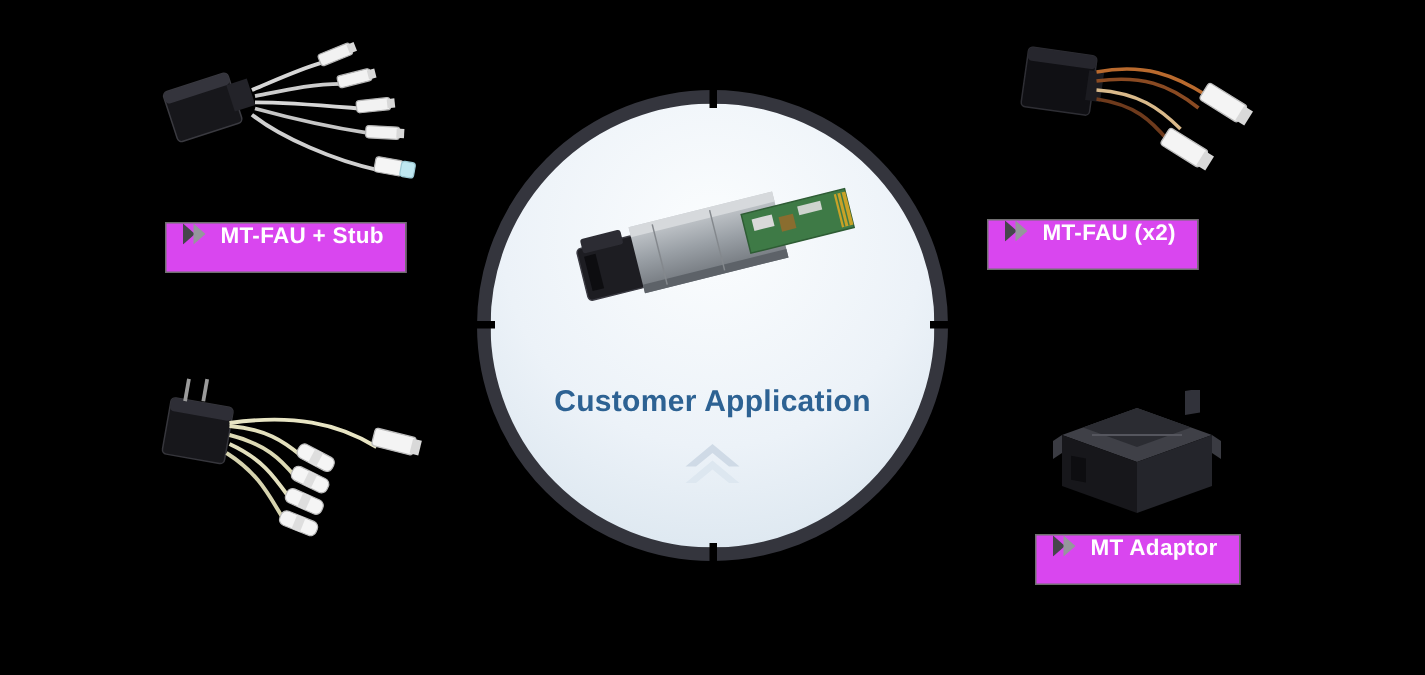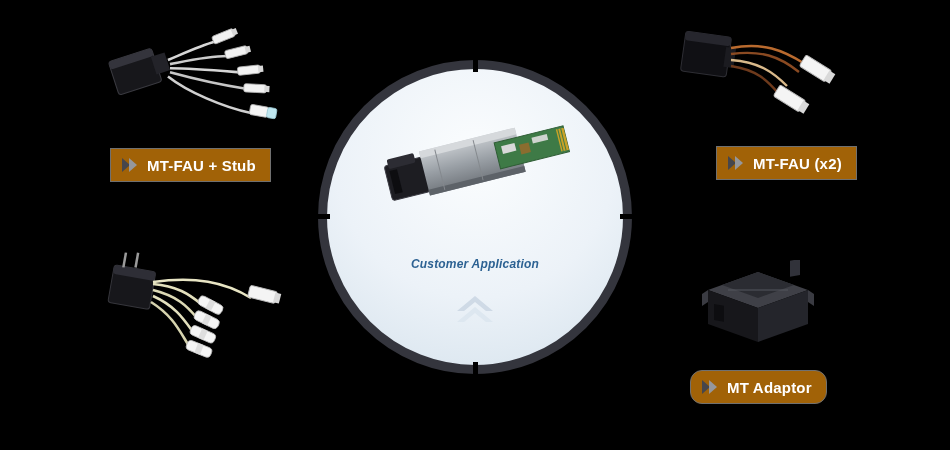--- a/index.html
+++ b/index.html
@@ -15,35 +15,35 @@
   }
   .ring-notch { position:absolute; background:#000; }
   .notch-top    { left:473px; top:58px;  width:5px;  height:14px; }
   .notch-bottom { left:473px; top:362px; width:5px;  height:14px; }
   .notch-left   { left:316px; top:214px; width:14px; height:5px; }
   .notch-right  { left:620px; top:214px; width:14px; height:5px; }
 
   .module-wrap { position:absolute; left:50%; top:24px; transform:translateX(-50%); width:212px; height:130px; }
   .center-label {
     position:absolute; left:0; top:188px; width:100%; text-align:center;
-    color:#2d6293; font-size:12px; font-weight:bold; letter-spacing:0.2px;font-style:italic;
+    color:#2d6293; font-size:20px; font-weight:bold; letter-spacing:0.2px;
   }
   .center-arrow { position:absolute; left:50%; top:226px; transform:translateX(-50%); width:46px; height:28px; }
 
   
   .label-box {
-    position:absolute; display:flex; align-items:center; gap:8px;
-    background:#a16207; border:1px solid #707070; height:34px;
+    position:absolute; display:flex; gap:8px;
+    background:#d946ef; border:1px solid #707070; height:34px;
     padding:0 14px 0 10px; color:#ffffff; font-size:15px; font-weight:bold;
     letter-spacing:0.2px; white-space:nowrap;
   }
   .box-tl { left:110px; top:148px; }
-  .box-tr { left:716px; top:146px; }
+  .box-tr { left:658px; top:146px; }
   .box-bl { left:95px;  top:379px; }
-  .box-br { left:690px; top:370px;border-radius:12px; }
+  .box-br { left:690px; top:356px; }
   .marker-icon { width:18px; height:14px; flex:0 0 auto; }
 
   
   .product { position:absolute; }
   .img-tl { left:90px;  top:14px;  width:200px; height:130px; }
   .img-tr { left:665px; top:14px;  width:195px; height:118px; }
   .img-bl { left:85px;  top:246px; width:210px; height:130px; }
   .img-br { left:692px; top:260px; width:132px; height:95px; }
   svg { display:block; width:100%; height:100%; }
 </style>

